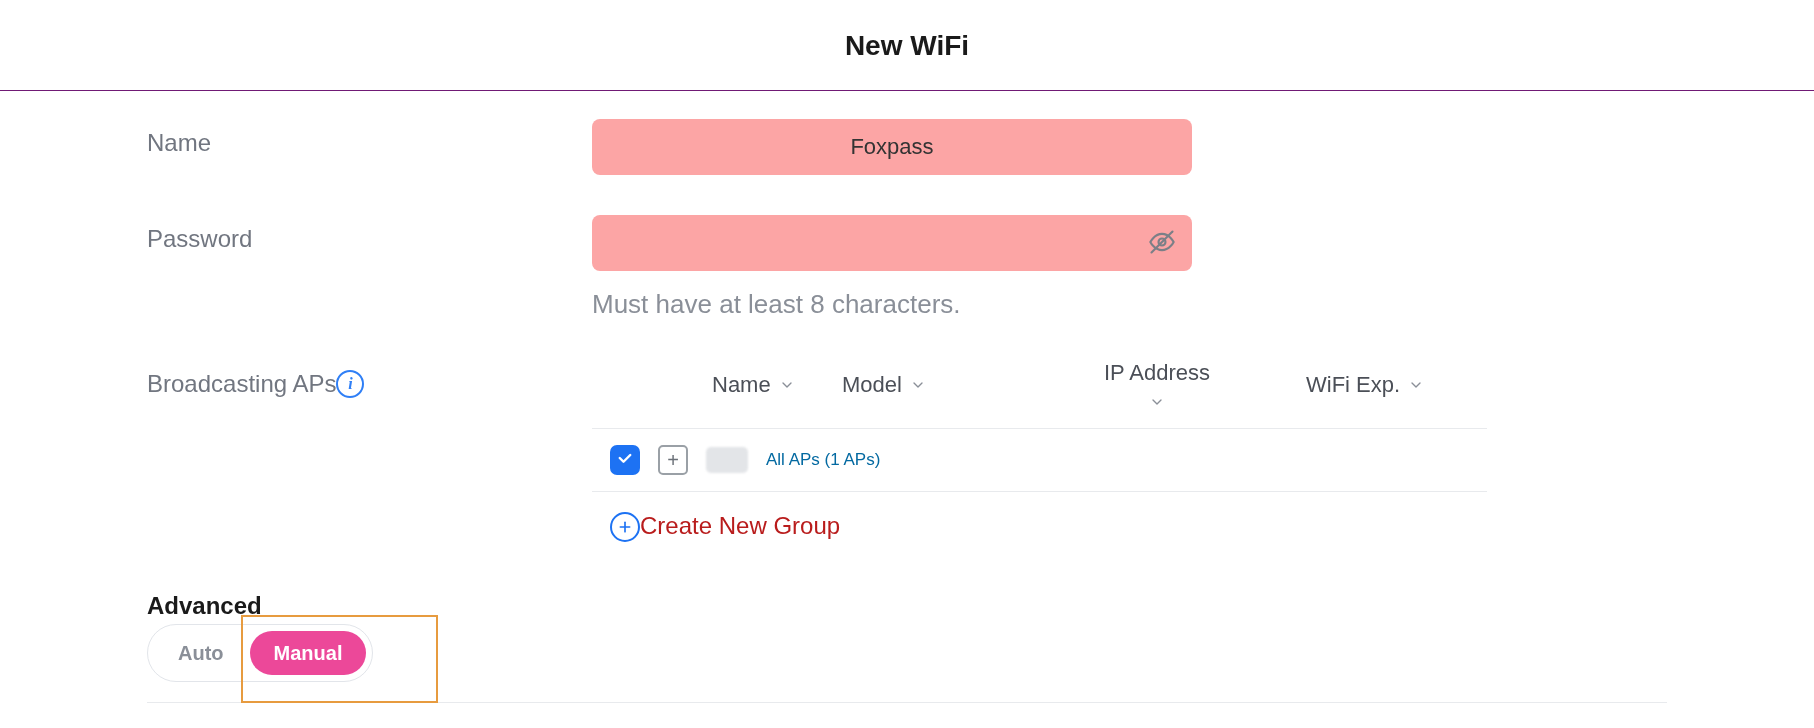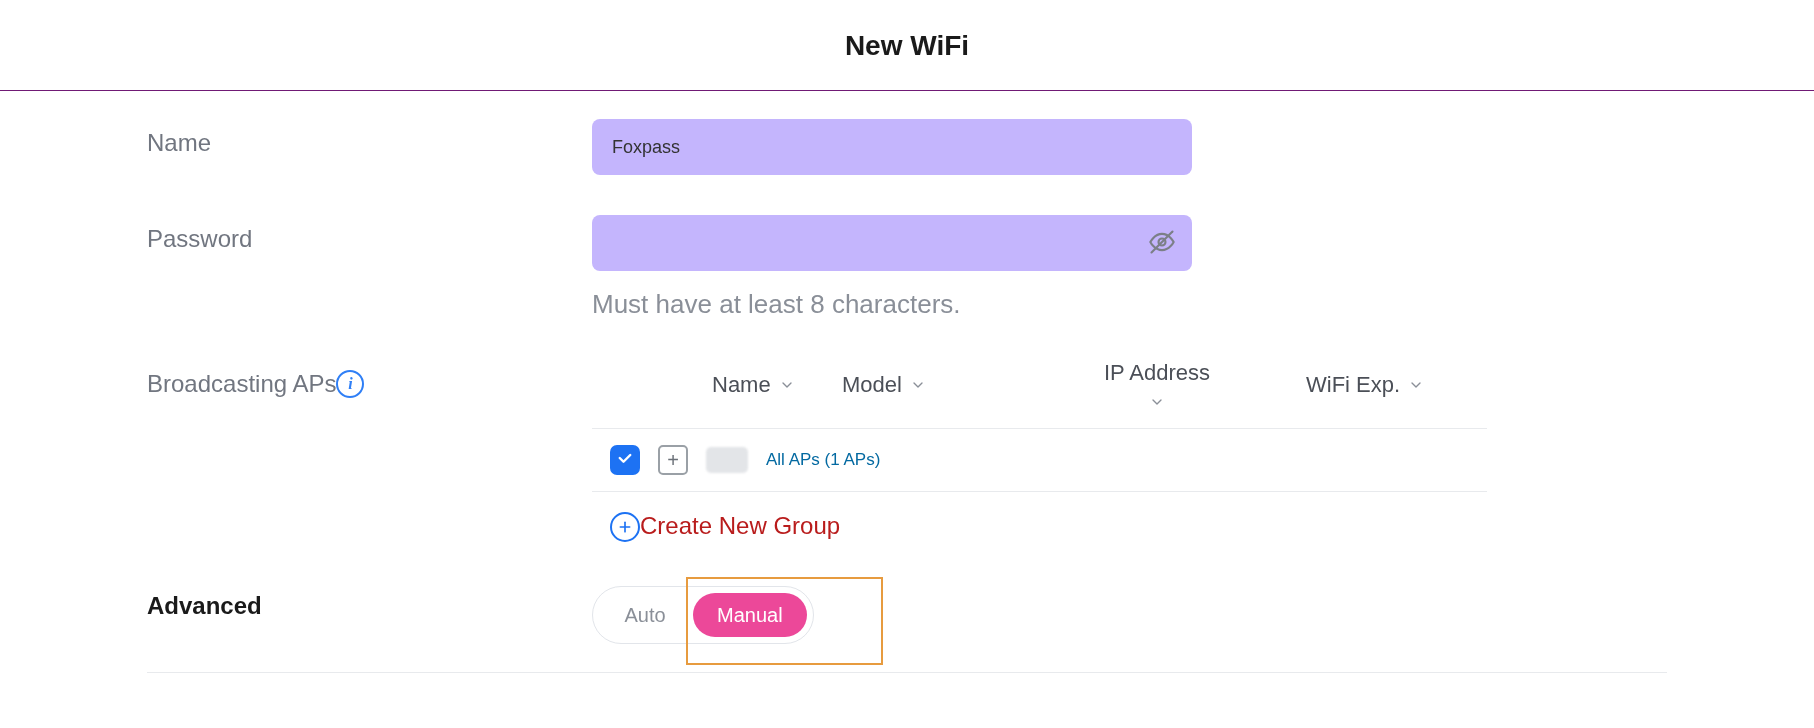--- a/index.html
+++ b/index.html
@@ -36,27 +36,28 @@
     font-size: 24px;
     color: #717680;
   }
   .label-col.strong { color: #1a1a1a; font-weight: 700; }
   .field-col {
     flex: 1;
   }
   .text-input {
     width: 600px;
     height: 56px;
-    background: #c4b5fd;
+    background: #fca5a5;
     border: none;
     border-radius: 8px;
     padding: 0 20px;
-    font-size: 18px;
+    font-size: 22px;
     color: #333;
     outline: none;
+    text-align: center;
   }
   .password-wrap {
     position: relative;
     width: 600px;
   }
   .eye-btn {
     position: absolute;
     right: 14px;
     top: 50%;
     transform: translateY(-50%);
@@ -153,38 +154,38 @@
     border-radius: 999px;
     padding: 6px;
     gap: 2px;
   }
   .toggle-btn {
     min-width: 92px;
     height: 44px;
     padding: 0 24px;
     border-radius: 999px;
     font-size: 20px;
-    font-weight: 400;
+    font-weight: 700;
     display: flex; align-items: center; justify-content: center;
     cursor: pointer;
     border: none;
     background: transparent;
   }
   .toggle-btn.inactive { color: #8a8f98; }
   .toggle-btn.active { background: #ec4899; color: #fff; }
   .highlight-box {
     position: absolute;
     border: 2px solid #e79b3f;
     top: -5px;
     left: 94px;
     width: 197px;
     height: 88px;
     pointer-events: none;
   }
-  .advanced-row { border-bottom: 1px solid #e8eaed; padding-bottom: 28px; margin-bottom: 0; }
+  .advanced-row { border-bottom: 1px solid #e8eaed; padding-bottom: 20px; margin-bottom: 0; flex-direction: column; }
 </style>
 </head>
 <body>
 
 <header class="page-header">
   <h1>New WiFi</h1>
 </header>
 
 <div class="form">
 

